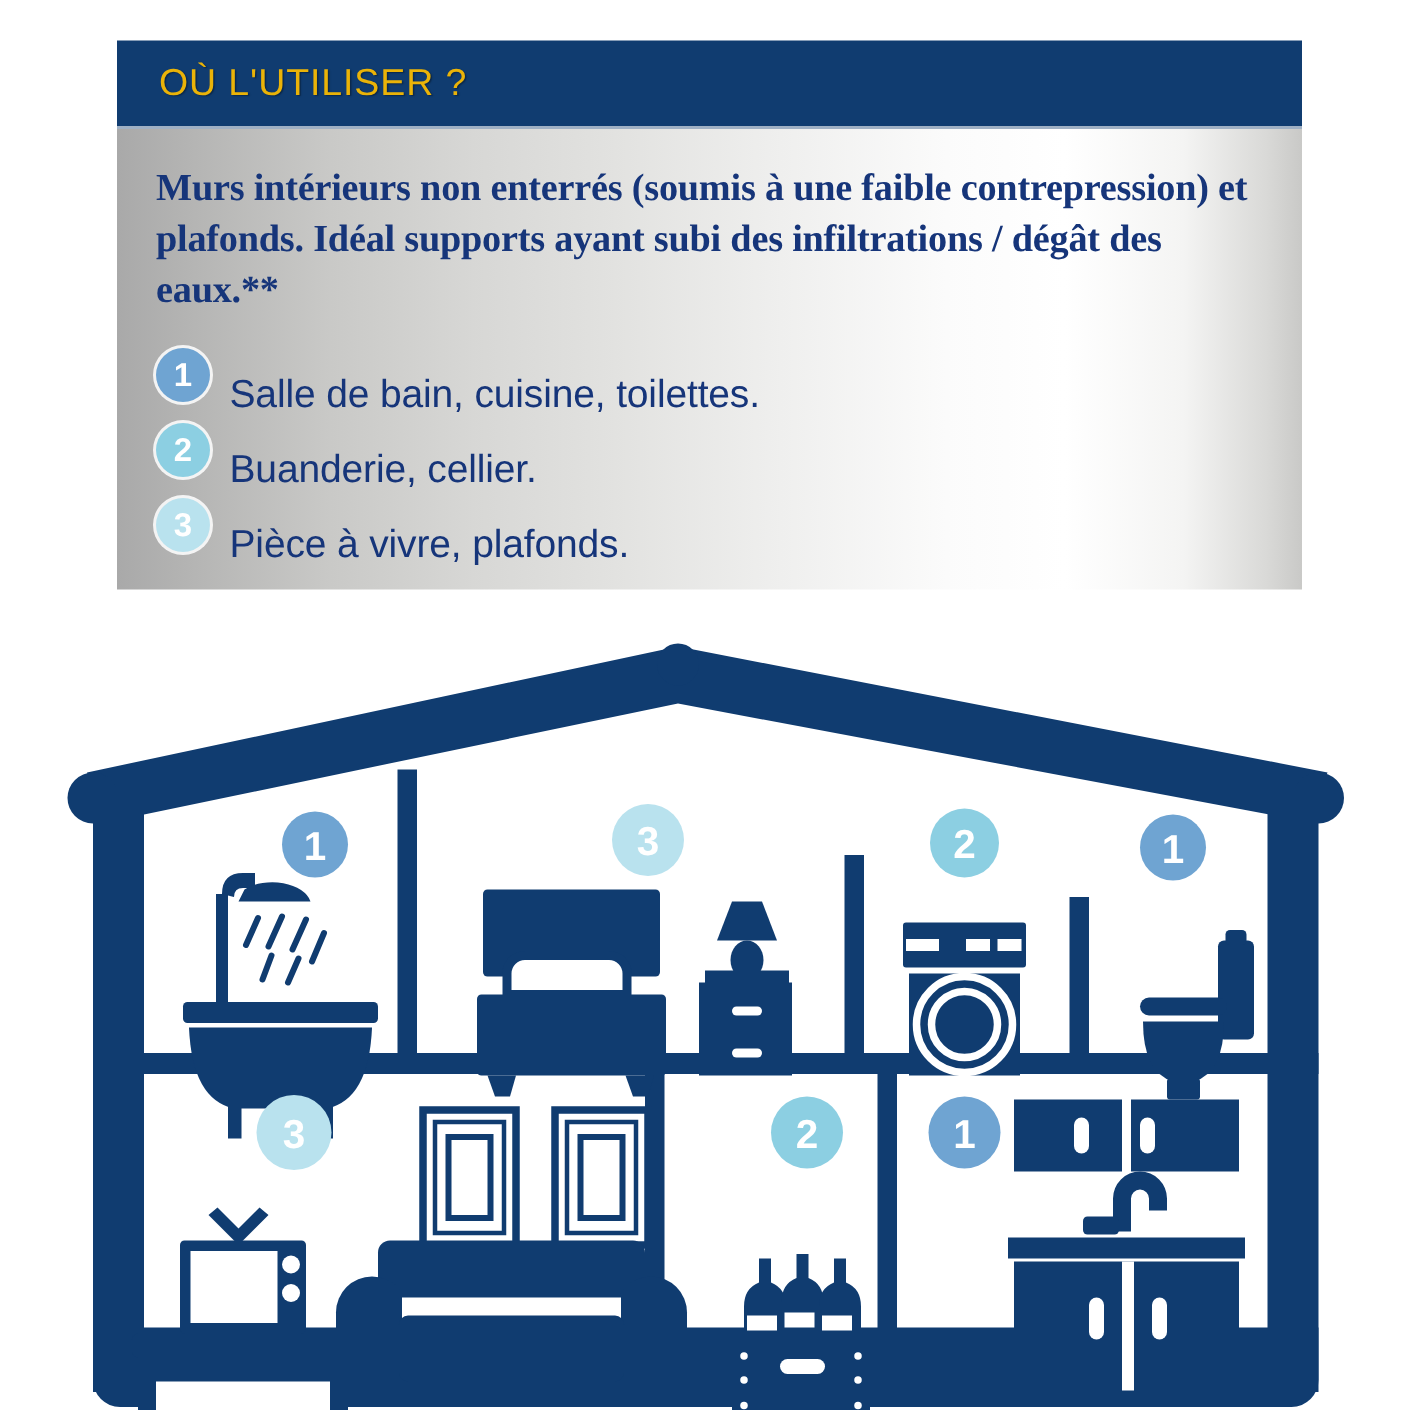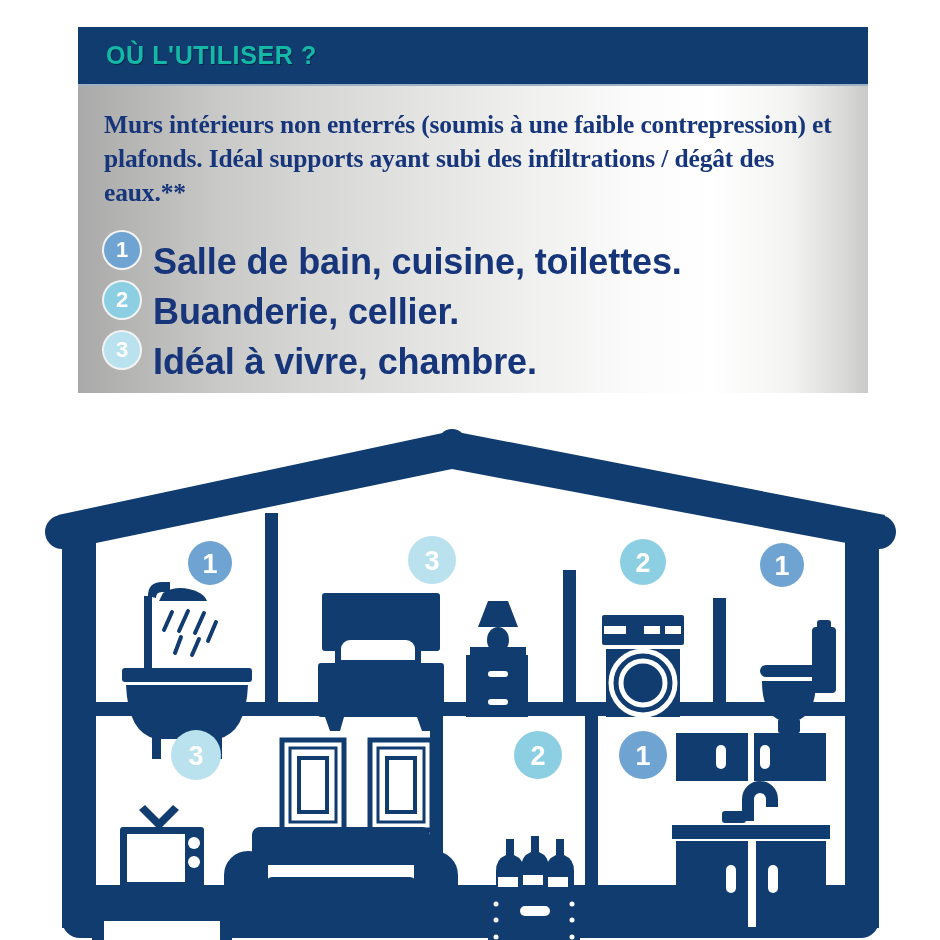--- a/index.html
+++ b/index.html
@@ -26,23 +26,23 @@
 
   #panel-header {
     height: 57px;
     background: #103C70;
     display: flex;
     align-items: center;
     padding-left: 28px;
     box-sizing: border-box;
   }
   #panel-header-title {
-    color: #14b8a6;
+    color: #eab308;
     font-size: 25px;
-    font-weight: bold;
+    font-weight: normal;
     letter-spacing: 0.6px;
     text-shadow: 1px 1px 1px rgba(0,0,0,0.35);
   }
 
   #panel-body {
     height: 309px;
     box-sizing: border-box;
     padding: 22px 26px 0 26px;
     background: linear-gradient(to right,
         #a9a9a9 0%,
@@ -91,22 +91,22 @@
     display: flex;
     align-items: center;
     justify-content: center;
     color: #ffffff;
     font-size: 22px;
     font-weight: bold;
     box-shadow: 0 0 0 2px rgba(255,255,255,0.85);
   }
   .bullet-text {
     color: #16357A;
-    font-size: 36px;
-    font-weight: bold;
+    font-size: 26px;
+    font-weight: normal;
     letter-spacing: -0.1px;
     margin-top: 24px;
   }
 
   
   #house-wrap {
     position: absolute;
     left: 0;
     top: 415px;
     width: 940px;
@@ -142,21 +142,21 @@
         <span class="bullet-text">Salle de bain, cuisine, toilettes.</span>
       </div>
 
       <div class="bullet-row">
         <span class="bullet-badge" id="badge-2" style="background: rgb(140, 207, 226);">2</span>
         <span class="bullet-text">Buanderie, cellier.</span>
       </div>
 
       <div class="bullet-row">
         <span class="bullet-badge" id="badge-3" style="background: rgb(185, 226, 238);">3</span>
-        <span class="bullet-text">Idéal à vivre, chambre.</span>
+        <span class="bullet-text">Pièce à vivre, plafonds.</span>
       </div>
 
     </div>
   </div>
 </div>
 
 <div id="house-wrap">
 <svg id="house-svg" width="940" height="525" viewBox="0 0 940 525" xmlns="http://www.w3.org/2000/svg">
 
   <g fill="#103C70">

